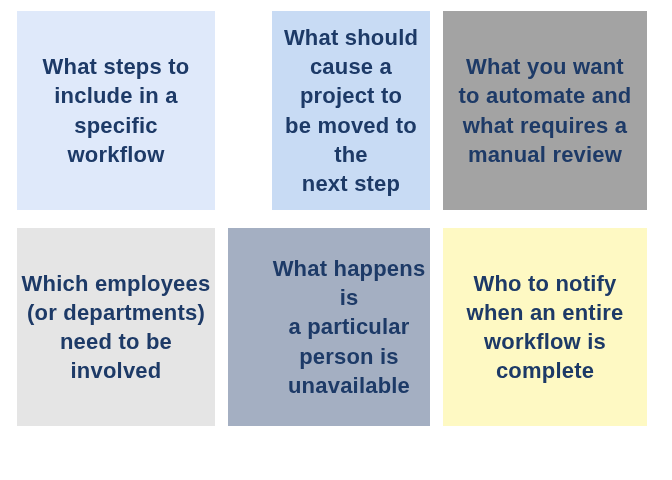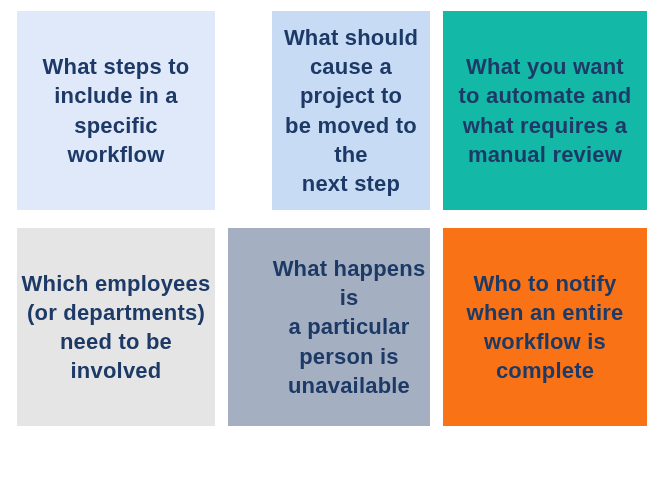--- a/index.html
+++ b/index.html
@@ -56,42 +56,42 @@
 workflow</div>
     </div>
 
     <div class="card" style="background: rgb(200, 219, 244); margin-left: 44px;">
       <div class="card-text" style="color: rgb(29, 58, 103);">What should
 cause a project to
 be moved to the
 next step</div>
     </div>
 
-    <div class="card" style="background: #14b8a6;">
+    <div class="card" style="background: #a3a3a3;">
       <div class="card-text" style="color: rgb(29, 58, 103);">What you want
 to automate and
 what requires a
 manual review</div>
     </div>
 
     <div class="card" style="background: #e5e5e5;">
       <div class="card-text" style="color: rgb(29, 58, 103);">Which employees
 (or departments)
 need to be
 involved</div>
     </div>
 
     <div class="card" style="background: rgb(164, 175, 194); padding-left: 44px;">
       <div class="card-text" style="color: rgb(29, 58, 103);">What happens is
 a particular
 person is
 unavailable</div>
     </div>
 
-    <div class="card" style="background: #f97316;">
+    <div class="card" style="background: #fef9c3;">
       <div class="card-text" style="color: rgb(29, 58, 103);">Who to notify
 when an entire
 workflow is
 complete</div>
     </div>
 
   </div>
 </div>
 
 </body></html>

